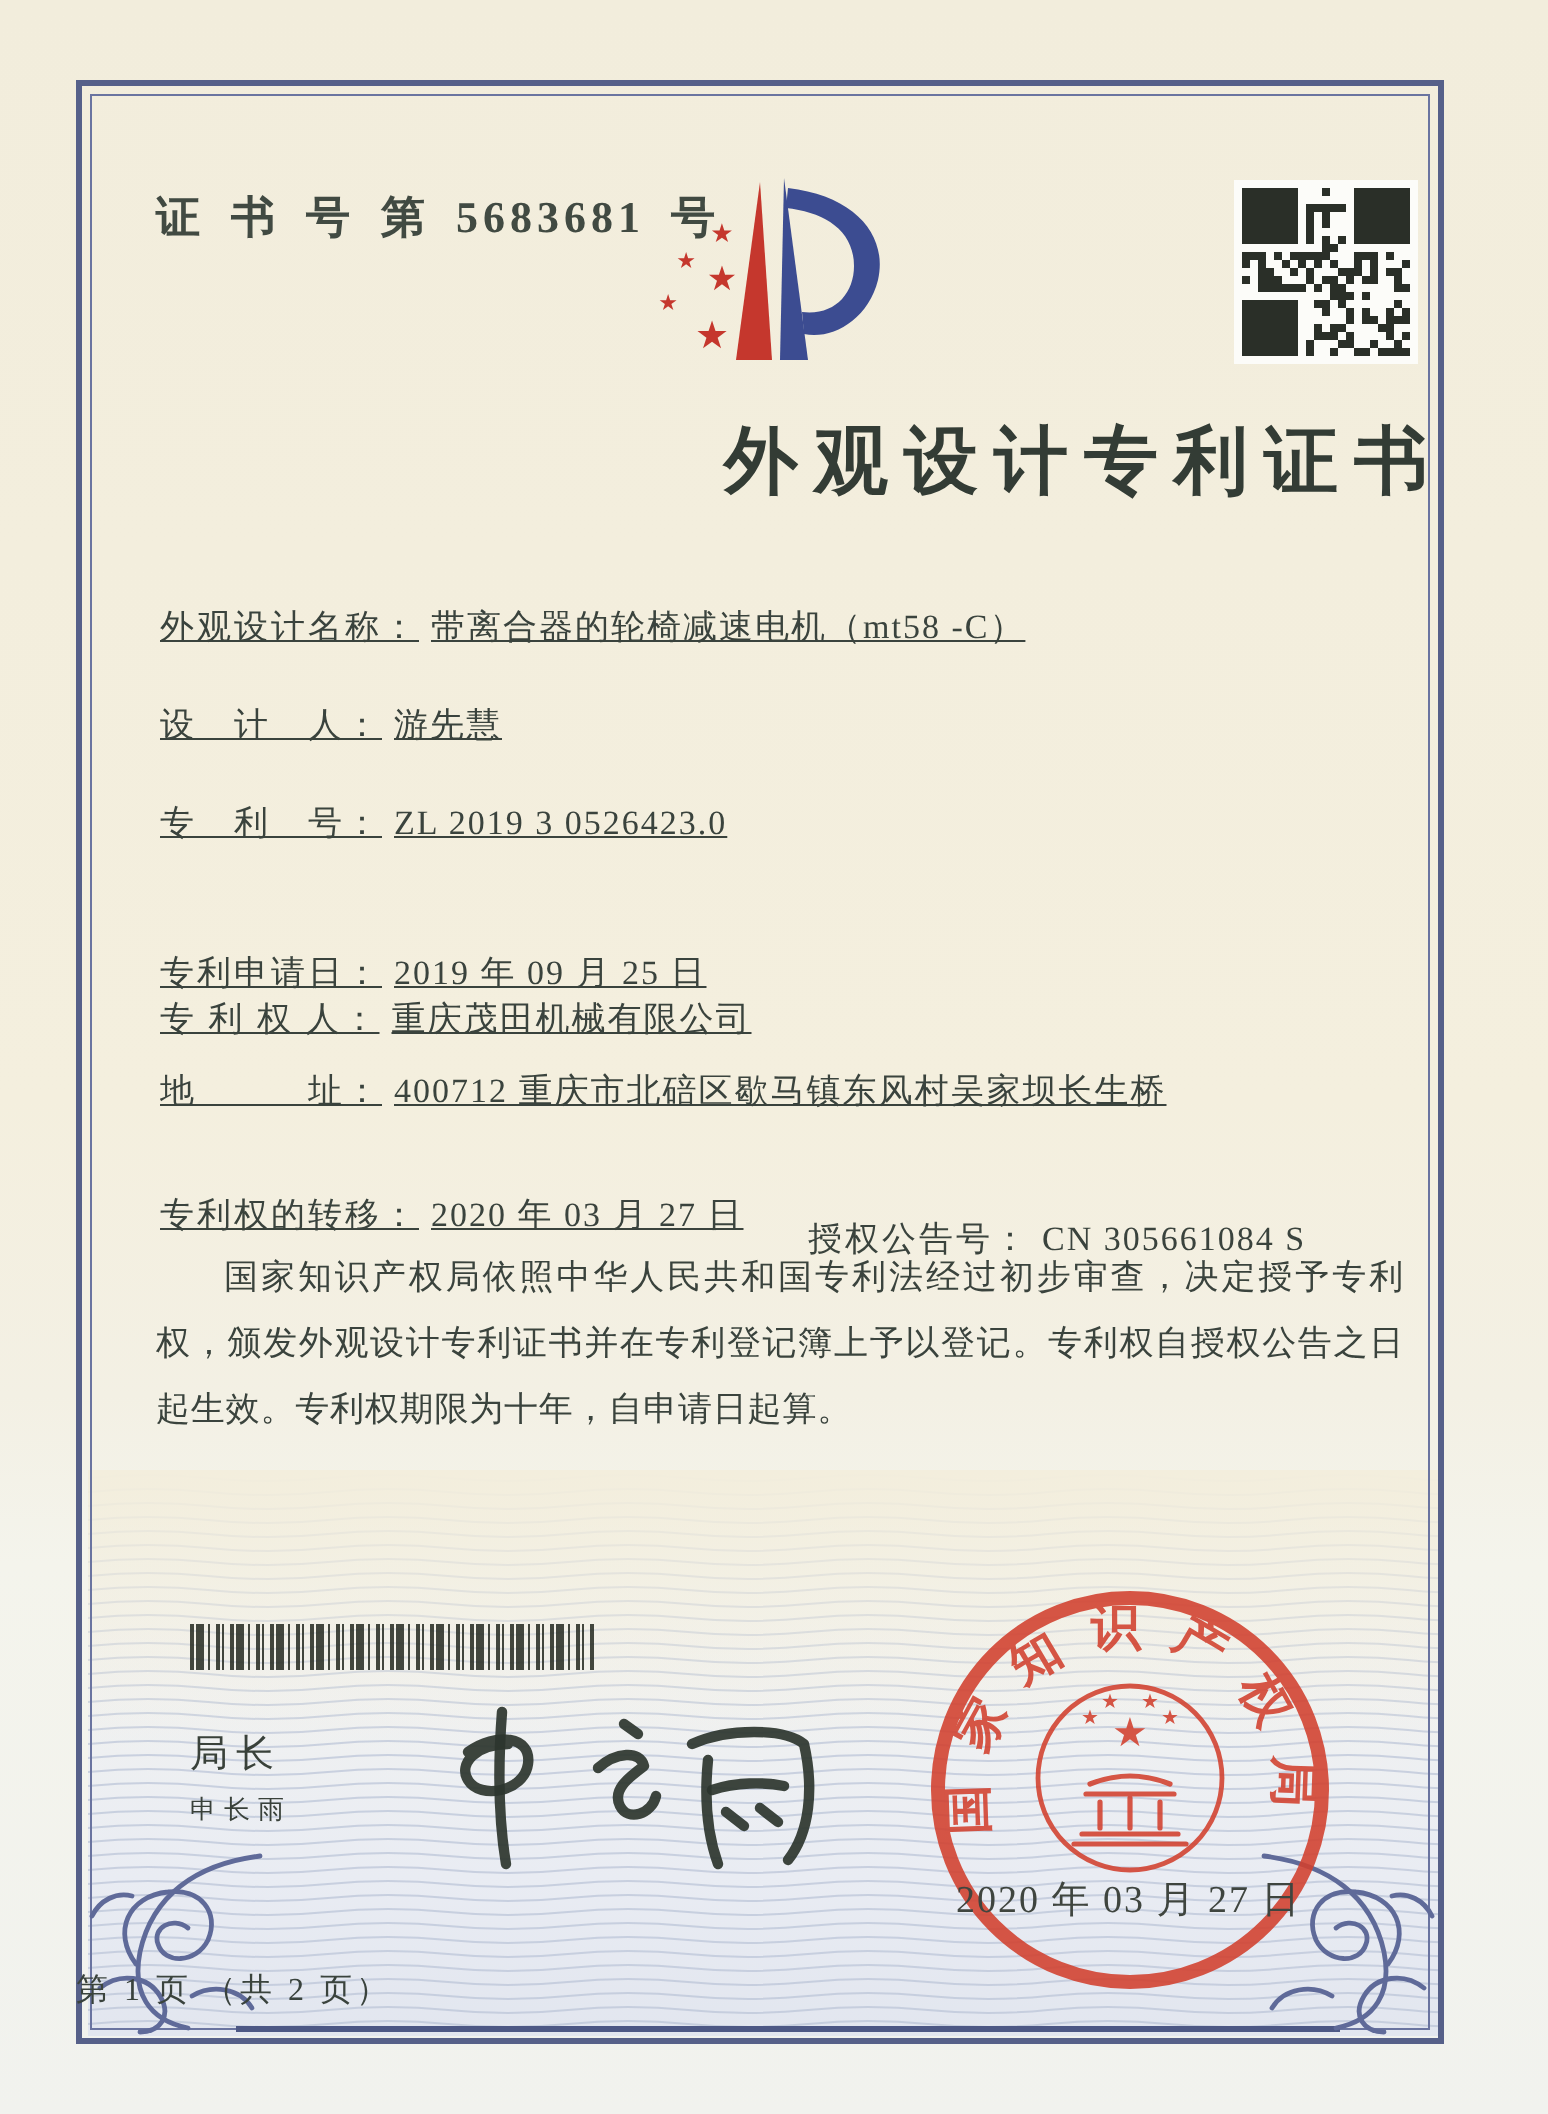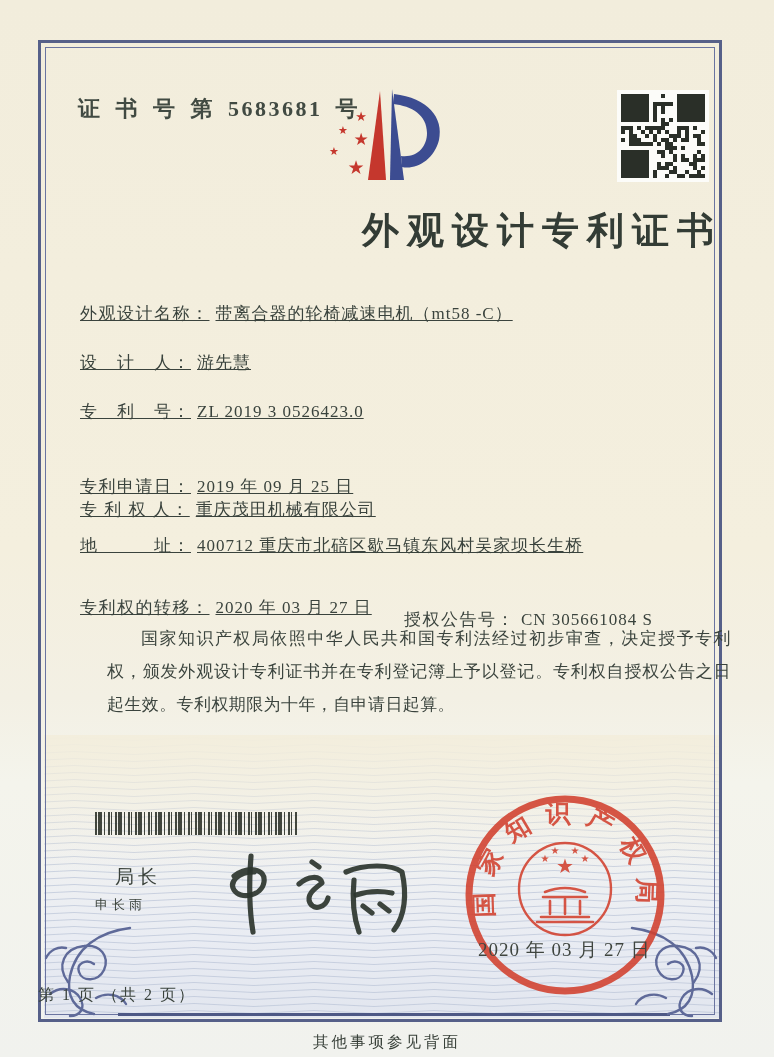--- a/index.html
+++ b/index.html
@@ -29,32 +29,32 @@
   .qr{position:absolute;left:617px;top:90px;}
   .title{position:absolute;left:38px;top:206px;width:684px;text-align:right;
     font-size:37px;font-weight:bold;letter-spacing:8px;color:#333c35;}
 
   .row{position:absolute;left:80px;width:620px;font-size:17px;color:#3a433d;letter-spacing:1px;white-space:nowrap;text-decoration:underline;}
   .row .lab{letter-spacing:1.5px;}
   .row .val{margin-left:6px;}
   .pair2{position:absolute;left:324px;top:0;margin-top:12px;}
 
   .paras{position:absolute;left:78px;top:622px;width:624px;font-size:17px;line-height:33px;
-    text-align:justify;letter-spacing:.4px;color:#3a433d;margin-left:29px;}
+    text-align:justify;letter-spacing:.4px;color:#3a433d;}
   .paras p{margin:0;text-indent:2em;}
 
   .barcode{position:absolute;left:95px;top:812px;width:202px;height:23px;opacity:.85;
     background:repeating-linear-gradient(90deg,
       #23281f 0 2px, transparent 2px 3px,
       #23281f 3px 7px, transparent 7px 9px,
       #23281f 9px 10px, transparent 10px 13px,
       #23281f 13px 15px, transparent 15px 16px,
       #23281f 16px 17px, transparent 17px 20px);}
 
-  .signer-title{position:absolute;left:95px;top:864px;font-size:19px;letter-spacing:4px;color:#39413a;margin-left:20px;}
+  .signer-title{position:absolute;left:95px;top:864px;font-size:19px;letter-spacing:4px;color:#39413a;}
   .signer-name{position:absolute;left:95px;top:896px;font-size:13px;letter-spacing:4px;color:#39413a;}
   .signature{position:absolute;left:196px;top:842px;}
   .signature path{fill:none;stroke:#2c352e;stroke-width:5.2;stroke-linecap:round;stroke-linejoin:round;opacity:.92;}
 
   .seal{position:absolute;left:462px;top:792px;opacity:.88;}
   .seal .ring{fill:none;stroke:#d2402e;stroke-width:7;}
   .seal .ering{fill:none;stroke:#d2402e;stroke-width:2.4;}
   .seal .gate{fill:none;stroke:#d2402e;stroke-width:2.6;stroke-linecap:round;}
   .seal-text{font-size:25px;font-weight:bold;letter-spacing:14px;fill:#d2402e;font-family:"Liberation Serif",serif;}
   .star{fill:#d2402e;text-anchor:middle;font-family:"DejaVu Sans",sans-serif;}
@@ -334,15 +334,14 @@
     <text class="star" x="103" y="81" font-size="20">★</text>
     <text class="star" x="83" y="70" font-size="10">★</text>
     <text class="star" x="93" y="62" font-size="10">★</text>
     <text class="star" x="113" y="62" font-size="10">★</text>
     <text class="star" x="123" y="70" font-size="10">★</text>
     <path class="gate" d="M83,100 q20,-8 40,0 M81,105 h44 M88,109 v13 M103,107 v15 M118,109 v13 M79,125 h48 M75,130 h56"></path>
   </svg>
   <div class="seal-date">2020 年 03 月 27 日</div>
 
   <div class="page-number">第 1 页 （共 2 页）</div>
-  <div class="back-note">其他事项参见背面</div>
 
 </div>
 
 </body></html>

